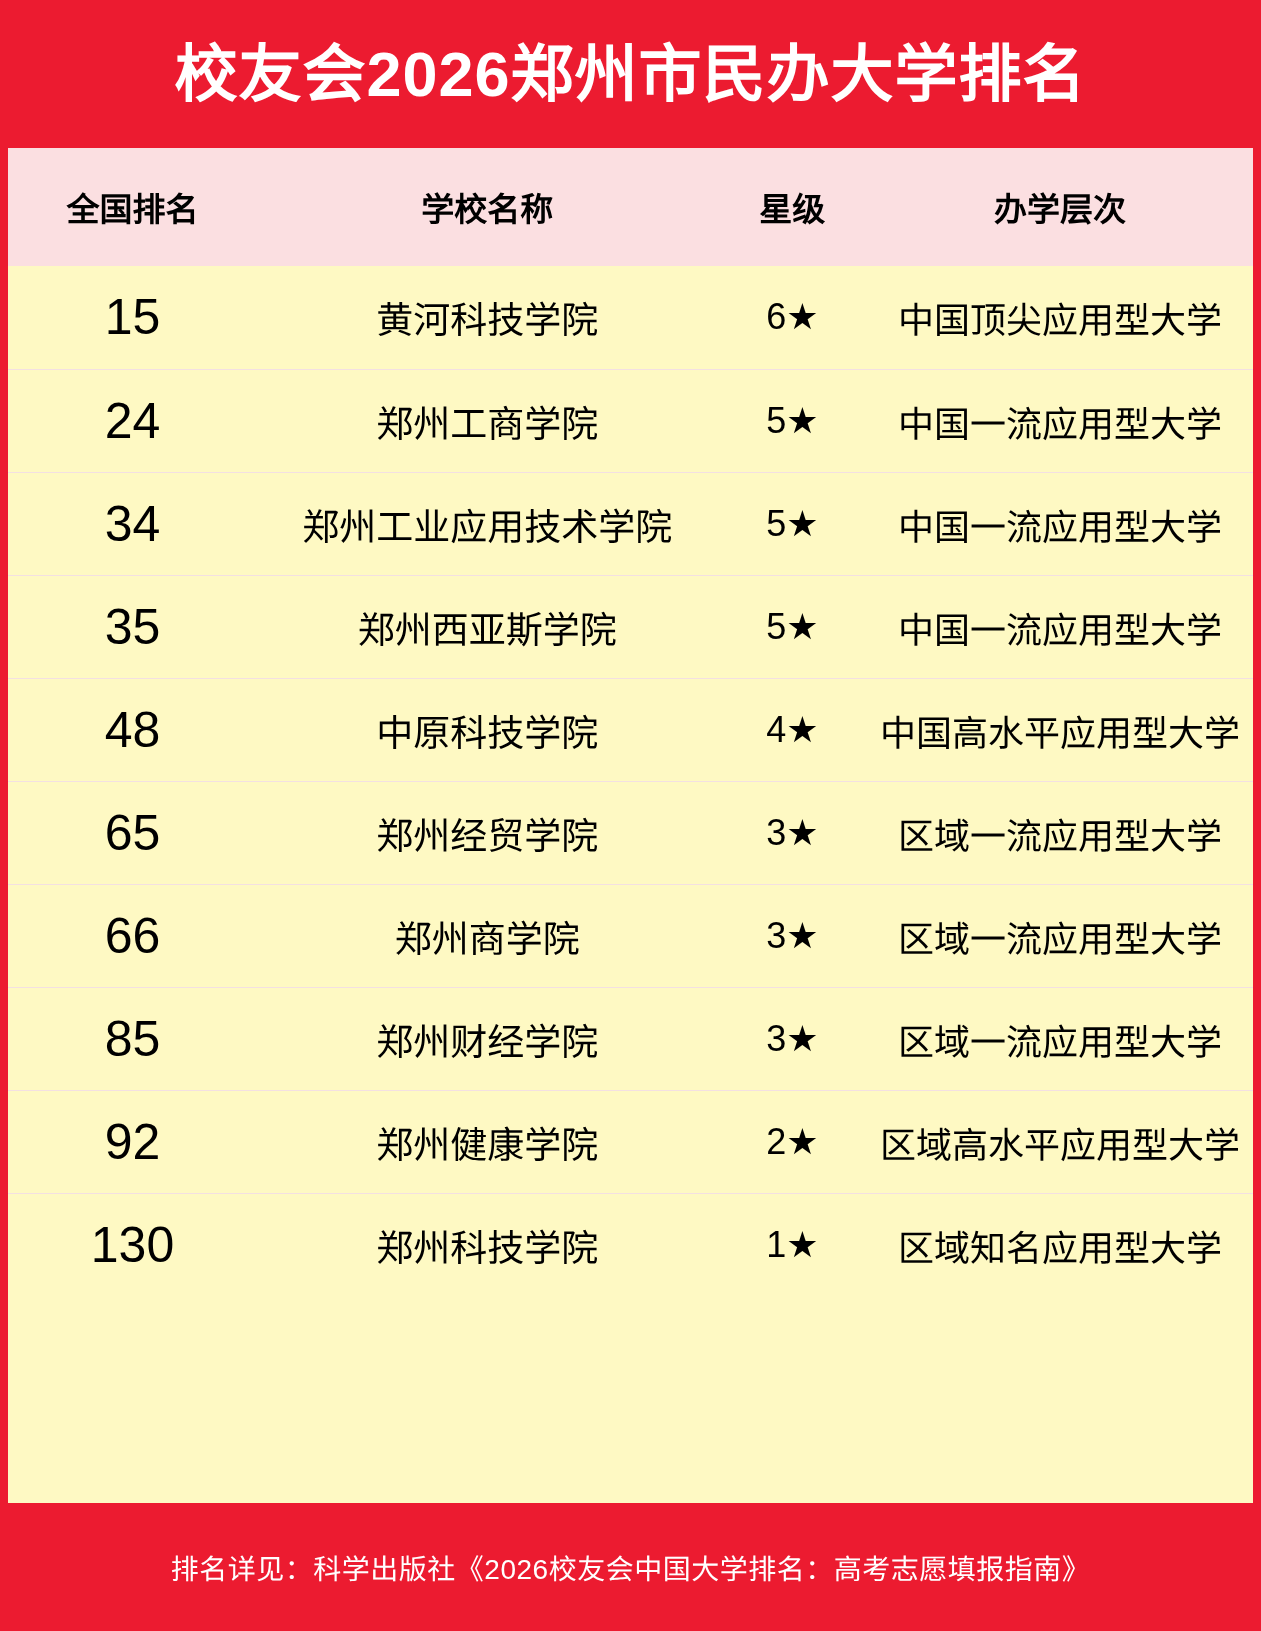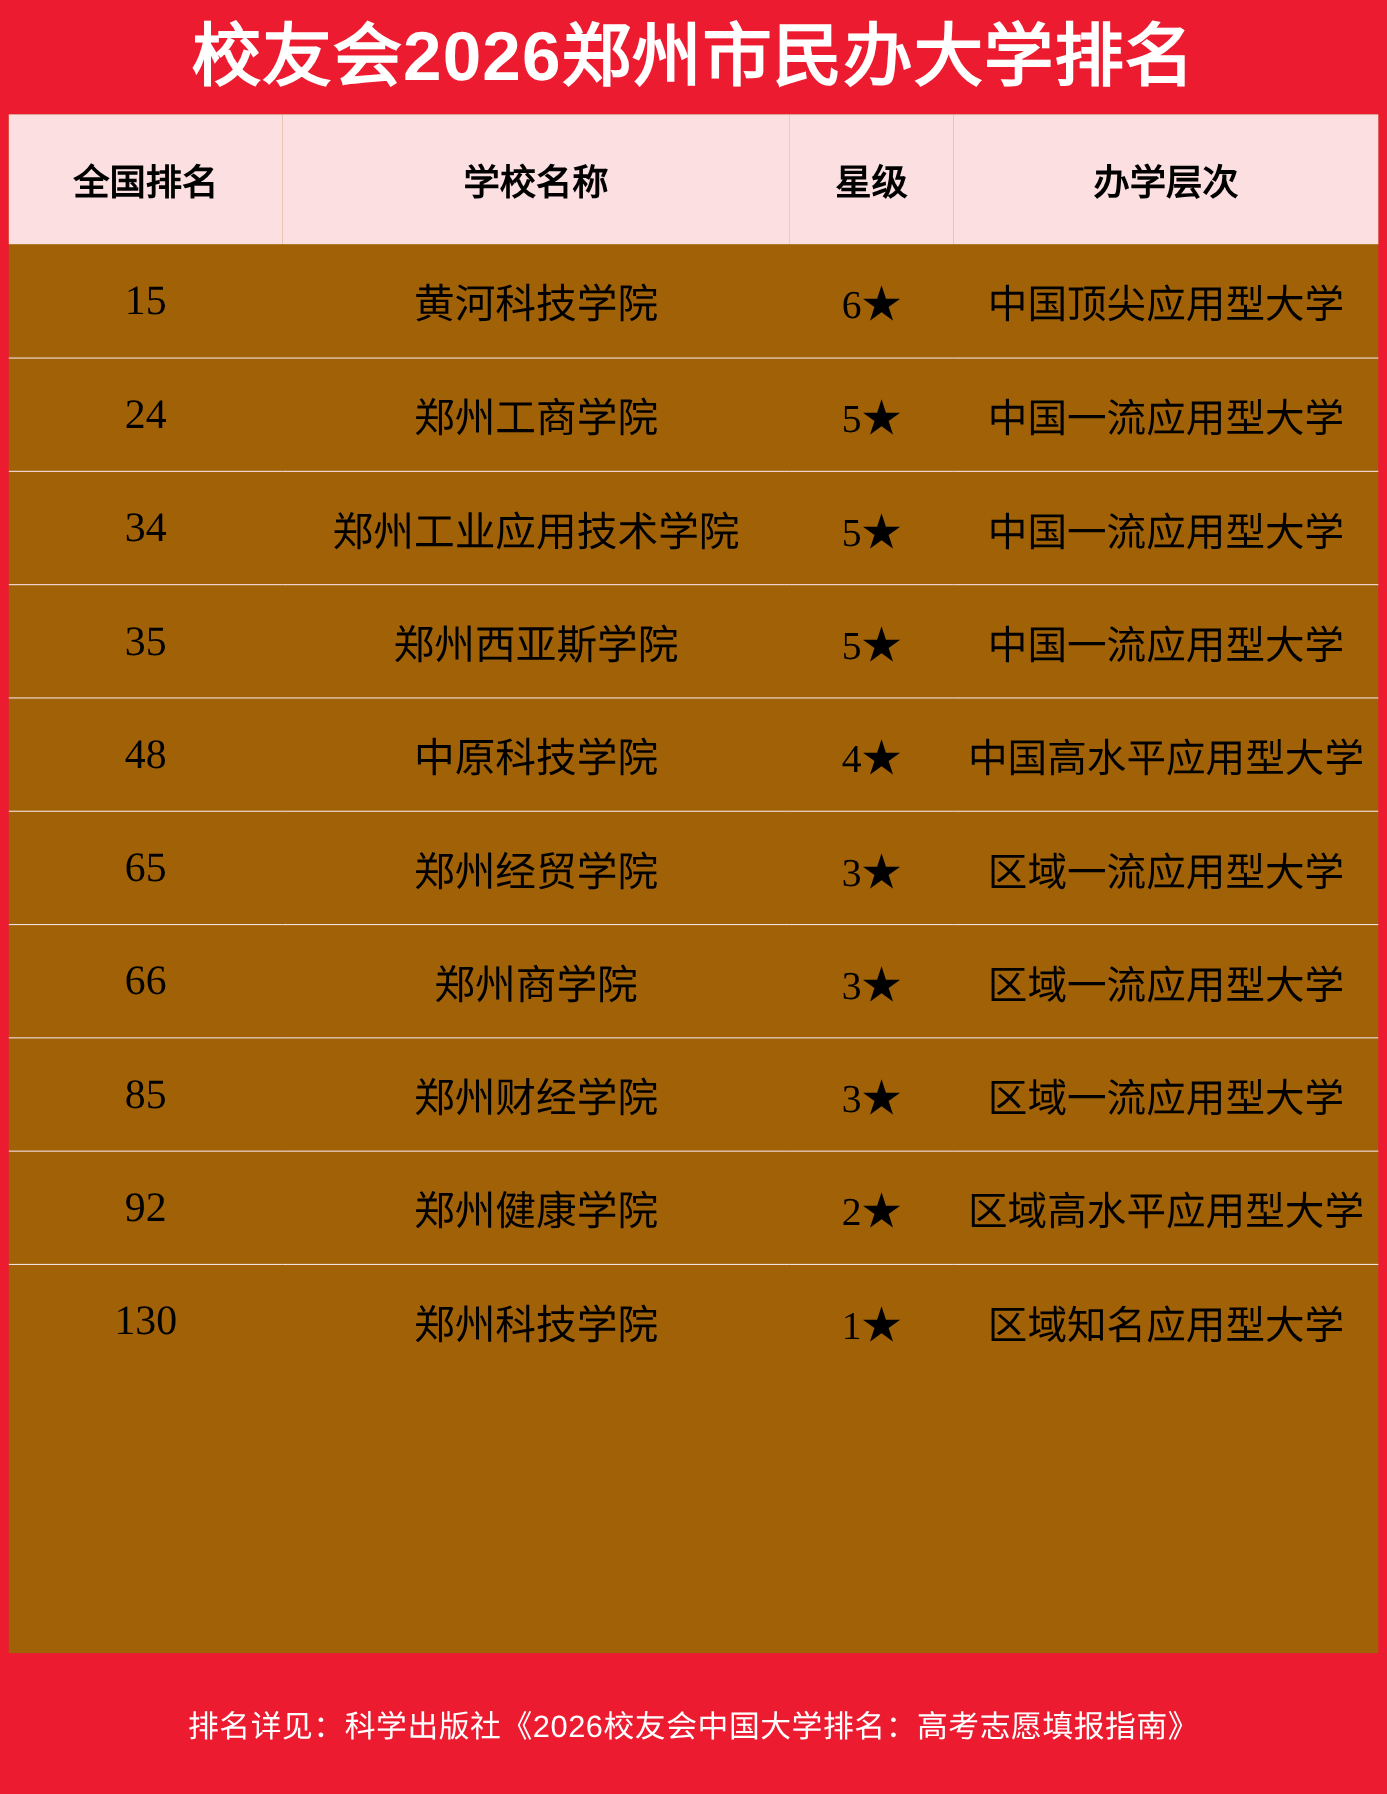--- a/index.html
+++ b/index.html
@@ -16,41 +16,40 @@
   }
   .page {
     width: 1261px;
     height: 1631px;
     background: #ec1b30;
     display: flex;
     flex-direction: column;
     box-sizing: border-box;
   }
   .title-bar {
-    height: 104px;
+    height: 148px;
     display: flex;
     align-items: center;
     justify-content: center;
     background: #ec1b30;
   }
   .title-bar .title {
     color: #ffffff;
     font-size: 63px;
     font-weight: bold;
     letter-spacing: 1px;
     line-height: 1;
     white-space: nowrap;
   }
   .table-wrap {
     flex: 1 1 auto;
-    background: #a16207;
+    background: #fef9c3;
     margin: 0 8px;
     display: flex;
     flex-direction: column;
-    font-family: Liberation Serif, serif;
   }
   table {
     width: 100%;
     border-collapse: collapse;
     table-layout: fixed;
   }
   thead tr {
     background: #fbdfe1;
     height: 118px;
   }
@@ -68,21 +67,21 @@
   tbody tr:last-child {
     border-bottom: none;
   }
   tbody td {
     text-align: center;
     vertical-align: middle;
     color: #000000;
     font-size: 36px;
   }
   td.rank {
-    font-size: 38px;
+    font-size: 50px;
   }
   td.name {
     font-size: 37px;
   }
   td.star {
     font-size: 36px;
   }
   td.level {
     font-size: 36px;
   }

